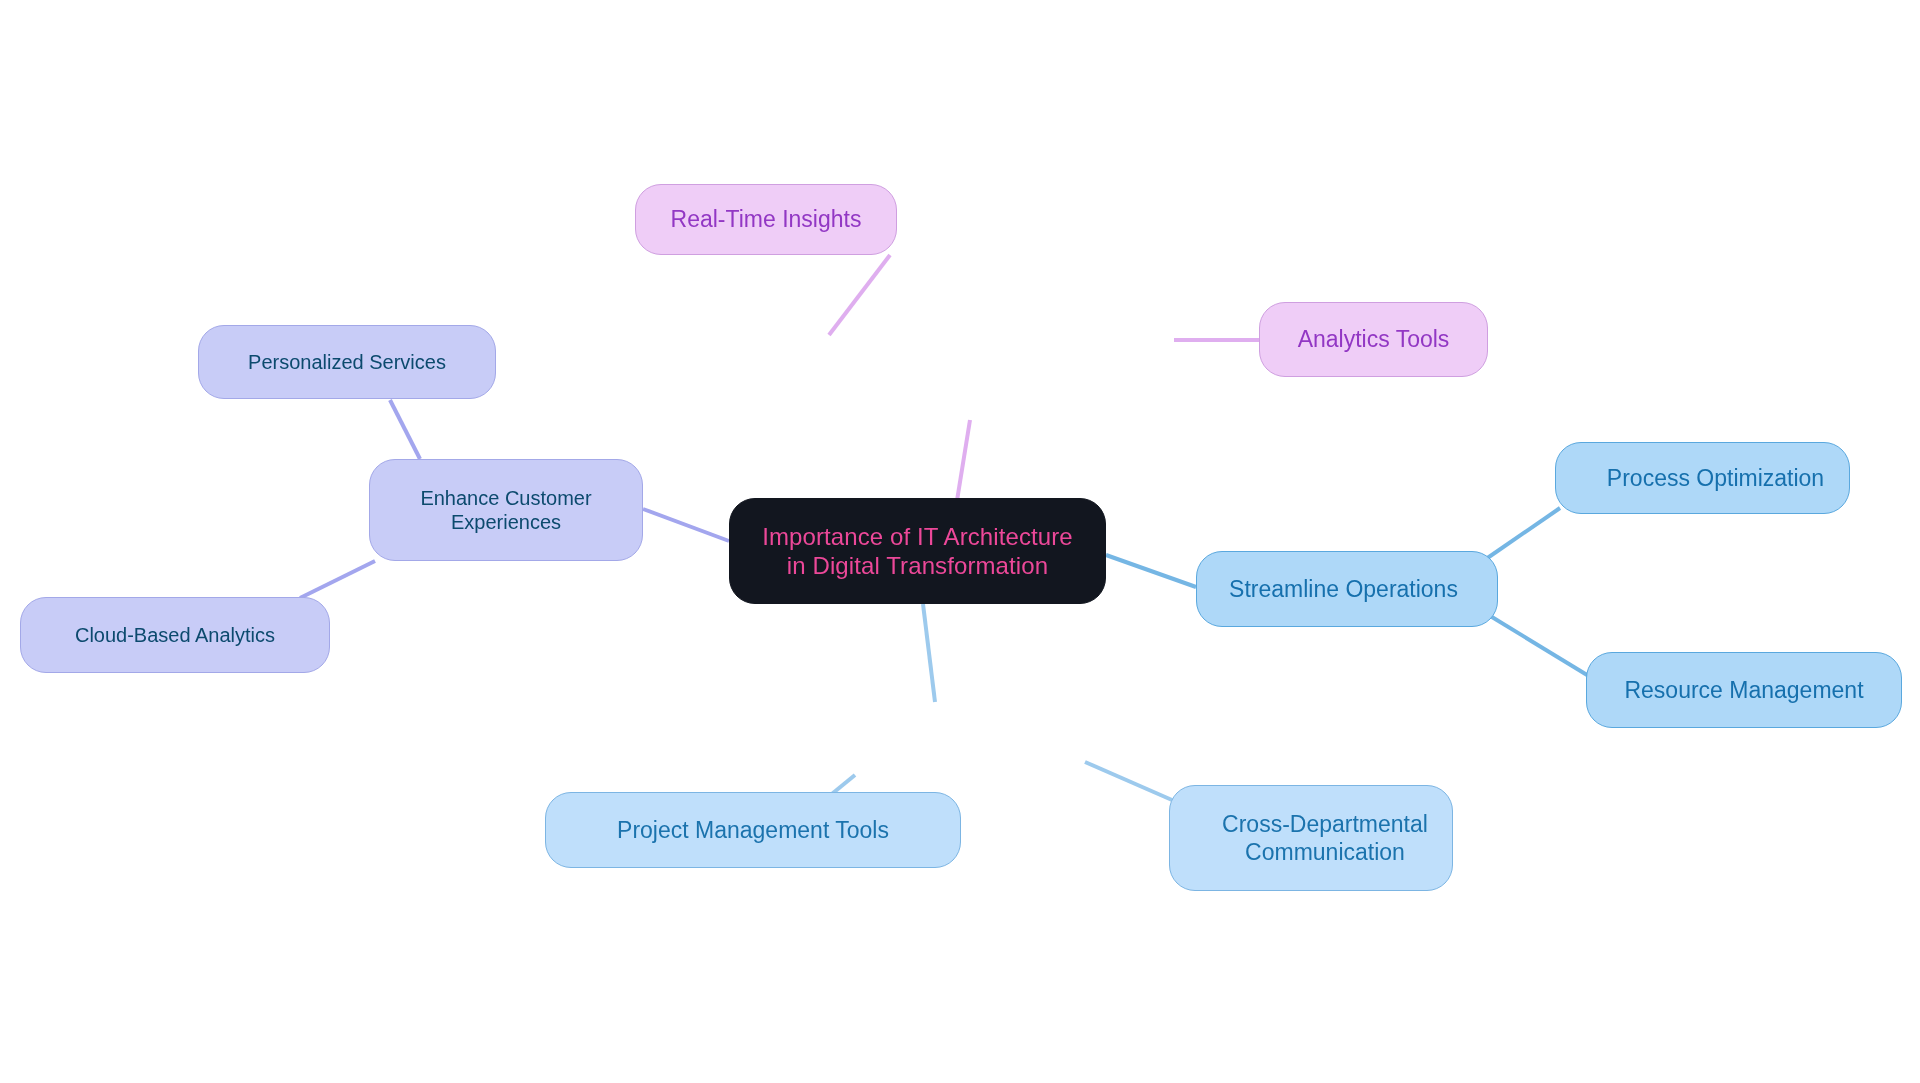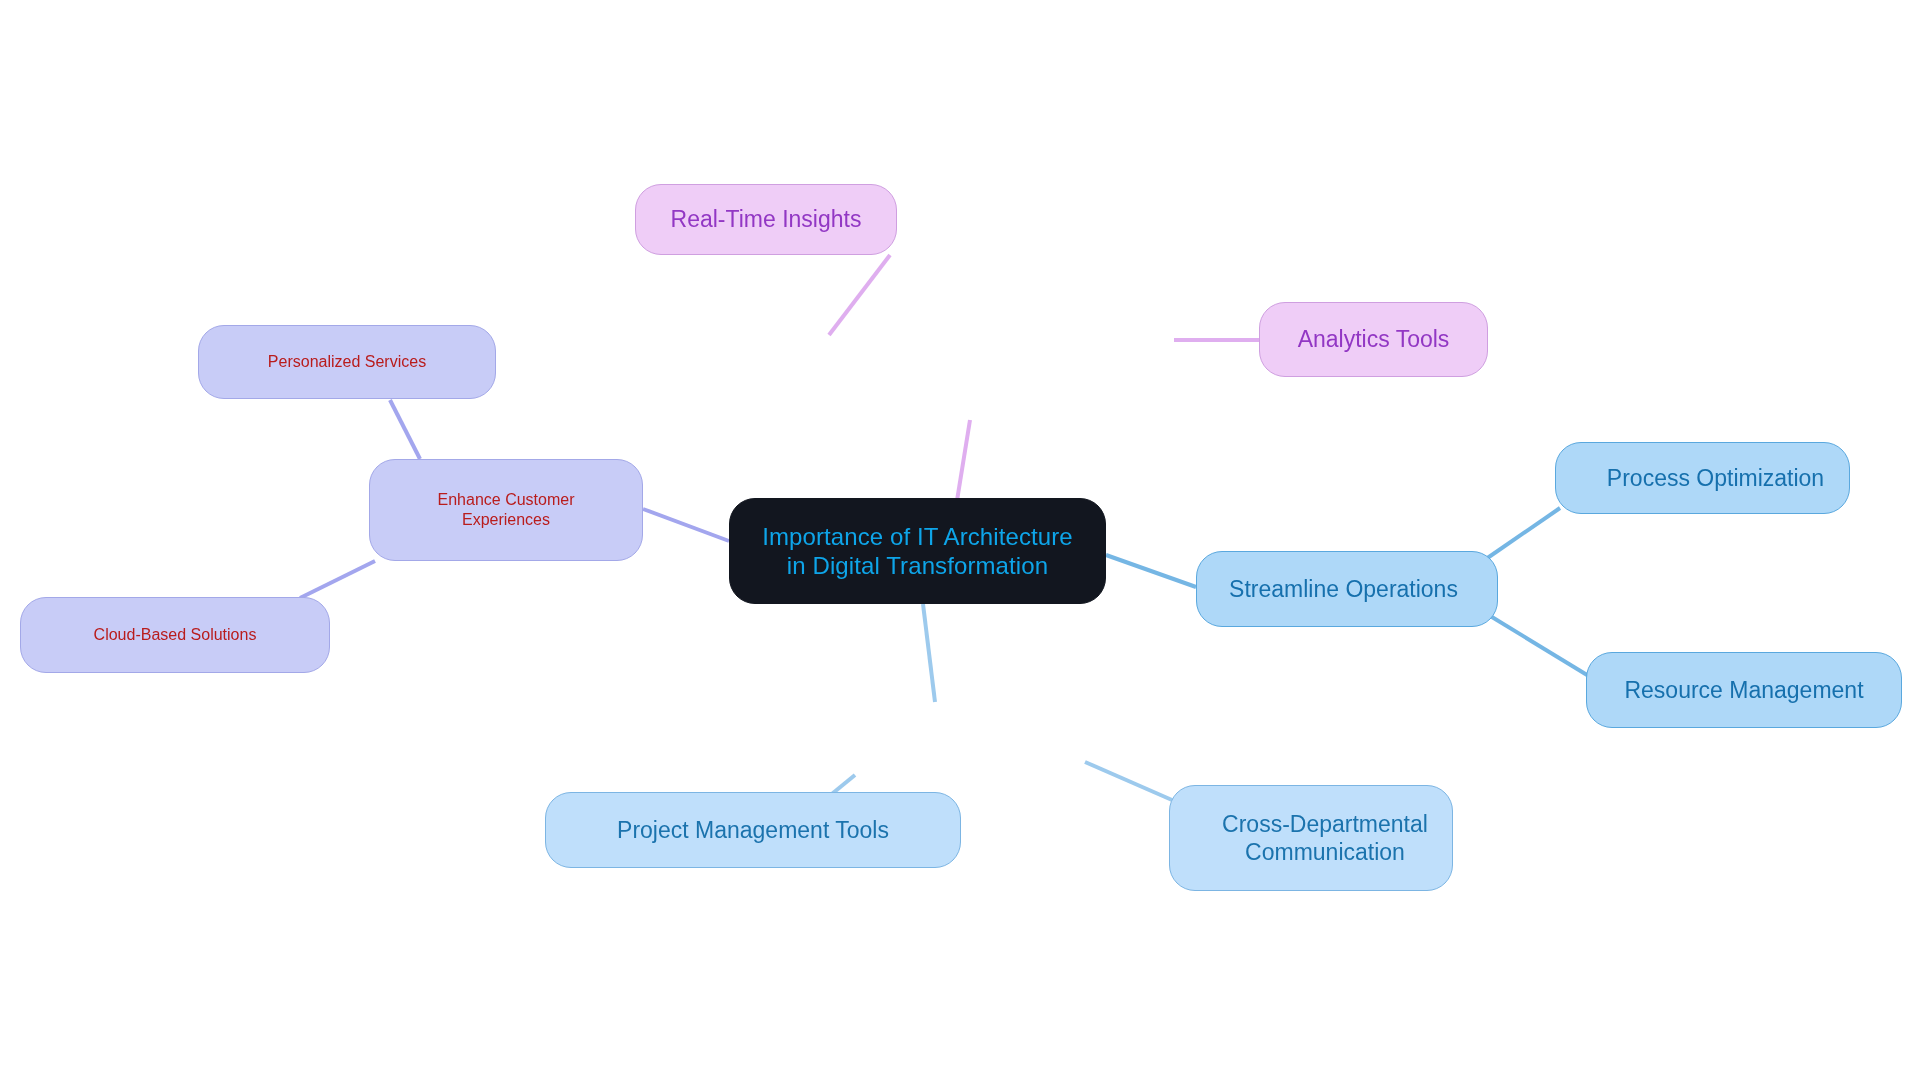--- a/index.html
+++ b/index.html
@@ -38,38 +38,38 @@
     text-align: center;
     border-style: solid;
     border-width: 1.5px;
     line-height: 1.22;
     white-space: pre-line;
     padding: 0 14px;
   }
   .node-root {
     background: #12161f;
     border-color: #12161f;
-    color: #0ea5e9;
+    color: #ec4899;
     border-radius: 26px;
     font-size: 24px;
     letter-spacing: 0.1px;
   }
   .node-purple {
     background: #efcdf7;
     border-color: #cf9fe0;
     color: #9237c4;
     border-radius: 26px;
     font-size: 23px;
   }
   .node-periwinkle {
     background: #c8ccf7;
     border-color: #a3a8e8;
-    color: #b91c1c;
+    color: #0c4a6e;
     border-radius: 26px;
-    font-size: 16px;
+    font-size: 20px;
   }
   .node-skyblue {
     background: #bfdffb;
     border-color: #7cb5e3;
     color: #1b73ad;
     border-radius: 26px;
     font-size: 23px;
   }
   .node-skyblue-strong {
     background: #aed8f8;
@@ -117,21 +117,21 @@
 
   <div class="node node-purple" style="left:1259px; top:302px; width:229px; height:75px;">Analytics Tools</div>
 
   <div class="node node-purple" style="left:635px; top:184px; width:262px; height:71px;">Real-Time Insights</div>
 
   <div class="node node-periwinkle" style="left:369px; top:459px; width:274px; height:102px;">Enhance Customer
 Experiences</div>
 
   <div class="node node-periwinkle" style="left:198px; top:325px; width:298px; height:74px;">Personalized Services</div>
 
-  <div class="node node-periwinkle" style="left:20px; top:597px; width:310px; height:76px;">Cloud-Based Solutions</div>
+  <div class="node node-periwinkle" style="left:20px; top:597px; width:310px; height:76px;">Cloud-Based Analytics</div>
 
   <div class="node node-skyblue-strong" style="left:1196px; top:551px; width:302px; height:76px;padding-left:7px;">Streamline Operations</div>
 
   <div class="node node-skyblue-strong" style="left:1555px; top:442px; width:295px; height:72px;padding-left:40px;">Process Optimization</div>
 
   <div class="node node-skyblue-strong" style="left:1586px; top:652px; width:316px; height:76px;">Resource Management</div>
 
 
   <div class="node node-skyblue" style="left:1169px; top:785px; width:284px; height:106px;padding-left:42px;">Cross-Departmental
 Communication</div>

